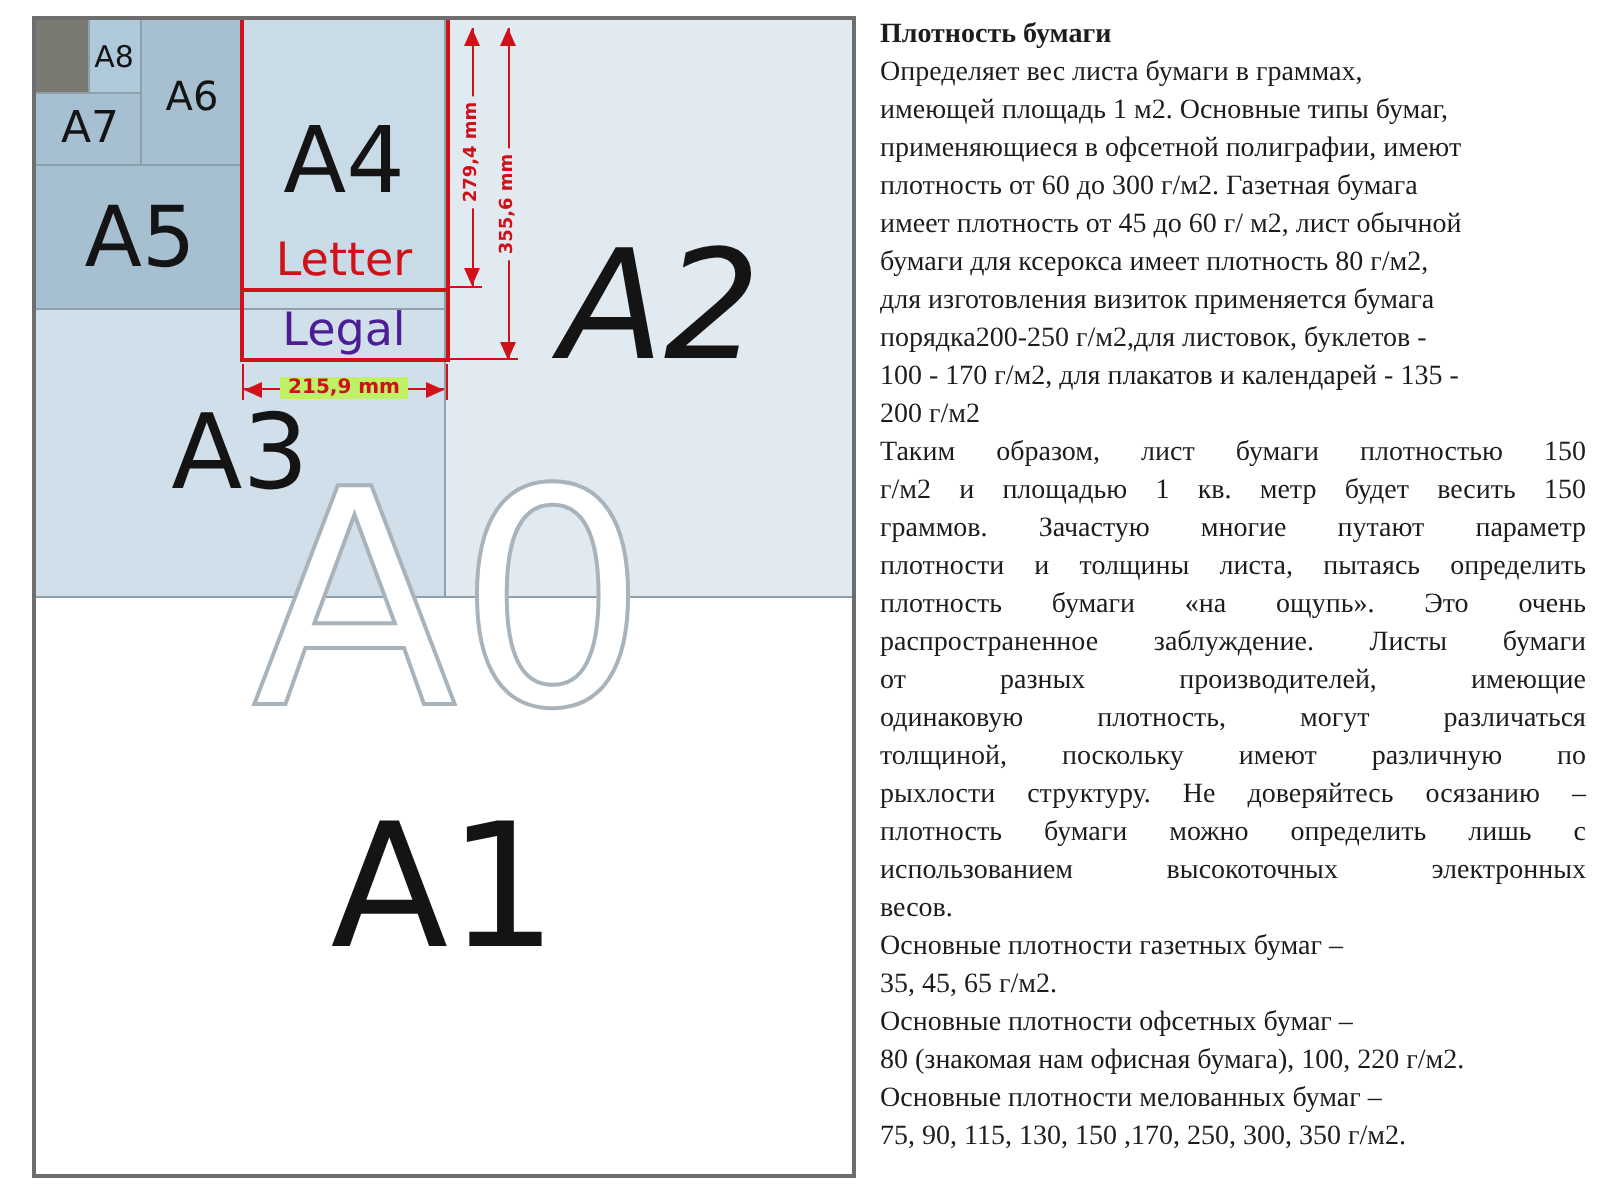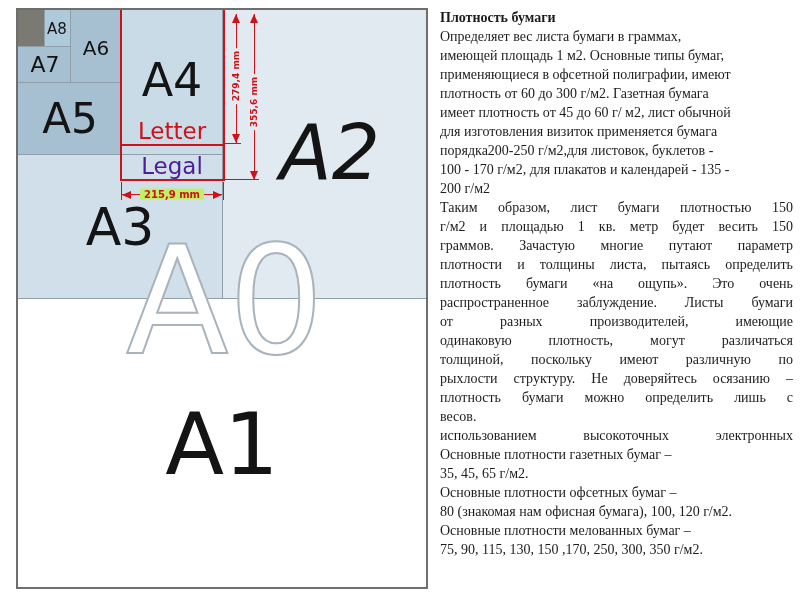--- a/index.html
+++ b/index.html
@@ -136,37 +136,38 @@
 </div>
 
 <div class="article">
   <div class="article-title tline">Плотность бумаги</div>
   <div id="article-lines">
       <div class="tline">Определяет вес листа бумаги в граммах,</div>
       <div class="tline">имеющей площадь 1 м2. Основные типы бумаг,</div>
       <div class="tline">применяющиеся в офсетной полиграфии, имеют</div>
       <div class="tline">плотность от 60 до 300 г/м2. Газетная бумага</div>
       <div class="tline">имеет плотность от 45 до 60 г/ м2, лист обычной</div>
+      <div class="tline">бумаги для ксерокса имеет плотность 80 г/м2,</div>
       <div class="tline">для изготовления визиток применяется бумага</div>
       <div class="tline">порядка200-250 г/м2,для листовок, буклетов -</div>
       <div class="tline">100 - 170 г/м2, для плакатов и календарей - 135 -</div>
       <div class="tline">200 г/м2</div>
       <div class="tline j">Таким образом, лист бумаги плотностью 150</div>
       <div class="tline j">г/м2 и площадью 1 кв. метр будет весить 150</div>
       <div class="tline j">граммов. Зачастую многие путают параметр</div>
       <div class="tline j">плотности и толщины листа, пытаясь определить</div>
       <div class="tline j">плотность бумаги «на ощупь». Это очень</div>
       <div class="tline j">распространенное заблуждение. Листы бумаги</div>
       <div class="tline j">от разных производителей, имеющие</div>
       <div class="tline j">одинаковую плотность, могут различаться</div>
       <div class="tline j">толщиной, поскольку имеют различную по</div>
       <div class="tline j">рыхлости структуру. Не доверяйтесь осязанию –</div>
       <div class="tline j">плотность бумаги можно определить лишь с</div>
+      <div class="tline j">использованием высокоточных электронных</div>
       <div class="tline">весов.</div>
-      <div class="tline j">использованием высокоточных электронных</div>
       <div class="tline">Основные плотности газетных бумаг –</div>
       <div class="tline">35, 45, 65 г/м2.</div>
       <div class="tline">Основные плотности офсетных бумаг –</div>
-      <div class="tline">80 (знакомая нам офисная бумага), 100, 120 г/м2.</div>
+      <div class="tline">80 (знакомая нам офисная бумага), 100, 220 г/м2.</div>
       <div class="tline">Основные плотности мелованных бумаг –</div>
       <div class="tline">75, 90, 115, 130, 150 ,170, 250, 300, 350 г/м2.</div>
     </div>
 </div>
 
 </body></html>

